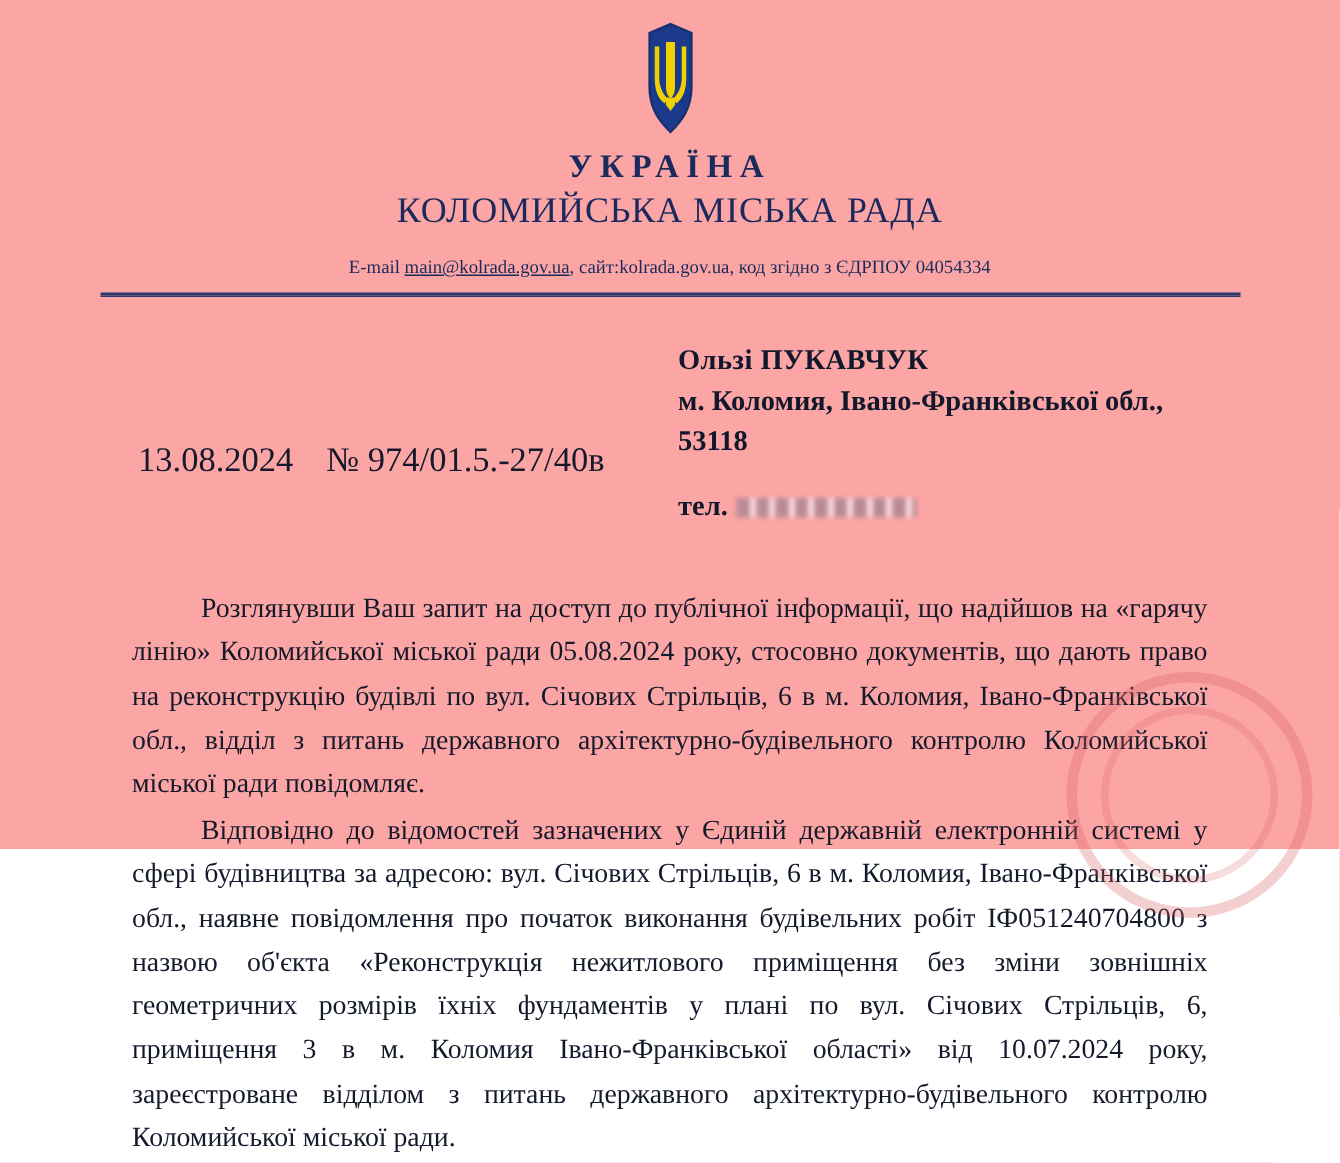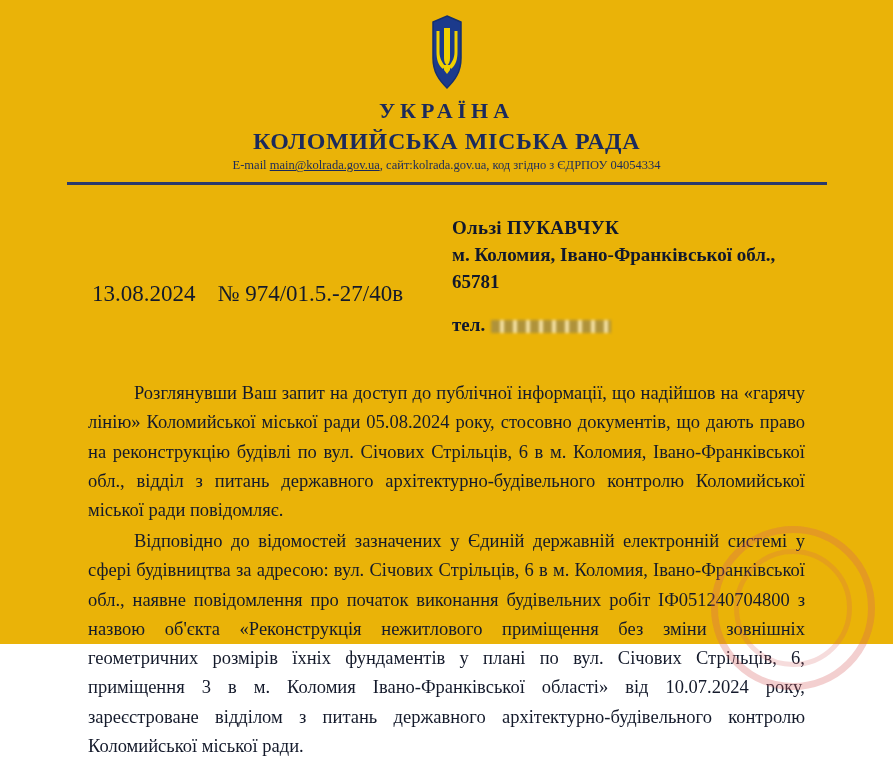--- a/index.html
+++ b/index.html
@@ -12,22 +12,22 @@
     height: 775px;
     position: relative;
     overflow: hidden;
     font-family: "Liberation Serif", serif;
     color: #1a1f2e;
   }
 
   .page {
     position: relative;
     width: 893px;
-    height: 644px;
-    background: #eab308;
+    height: 566px;
+    background: #fca5a5;
     box-sizing: border-box;
     padding: 0;
   }
 
   
   .letterhead {
     text-align: center;
     padding-top: 14px;
   }
 
@@ -43,21 +43,21 @@
     font-size: 22px;
     letter-spacing: 5px;
     font-weight: bold;
     color: #1b2a5c;
     font-family: "Liberation Serif", serif;
   }
 
   .council {
     margin-top: 4px;
     font-size: 24px;
-    font-weight: bold;
+    font-weight: normal;
     color: #1b2a5c;
     letter-spacing: 0.6px;
   }
 
   .contact-line {
     margin-top: 10px;
     font-size: 12.5px;
     color: #1b2a5c;
     line-height: 1.45;
     padding: 0 80px;
@@ -168,33 +168,33 @@
       <path d="M32 2 L46 8 L46 44 C46 58 40 66 32 74 C24 66 18 58 18 44 L18 8 Z" fill="#1b3a8c" stroke="#15306f" stroke-width="1.5"></path>
       <path d="M32 14 L35 14 L35 44 C35 48 33.8 50 32 51.5 C30.2 50 29 48 29 44 L29 14 Z" fill="#f0d000"></path>
       <path d="M21.5 17 L24.5 17 L24.5 38 C24.5 44 27 48.5 30.2 52 L28 55 C23 51 21.5 45 21.5 38 Z" fill="#f0d000"></path>
       <path d="M42.5 17 L39.5 17 L39.5 38 C39.5 44 37 48.5 33.8 52 L36 55 C41 51 42.5 45 42.5 38 Z" fill="#f0d000"></path>
       <path d="M29 51 L35 51 L35 56 L32 60 L29 56 Z" fill="#f0d000"></path>
     </svg>
 
     <div class="country">УКРАЇНА</div>
     <div class="council">КОЛОМИЙСЬКА МІСЬКА РАДА</div>
 
-    <div class="contact-line" style="margin-top:1px;">
+    <div class="contact-line" style="margin-top:14px;">
       <span>E-mail </span><span class="u">main@kolrada.gov.ua</span><span>, сайт:kolrada.gov.ua,  код згідно з ЄДРПОУ 04054334</span>
     </div>
 
     <div class="rule"></div>
   </div>
 
   <div class="addr-wrap">
 
     <div class="addressee">
       <div class="name">Ользі ПУКАВЧУК</div>
       <div>м. Коломия, Івано-Франківської обл.,</div>
-      <div>65781</div>
+      <div>53118</div>
       <div class="phone-row">
         <span>тел.</span><span class="phone-redacted"></span>
       </div>
     </div>
 
     <div class="doc-ref">
       <span>13.08.2024</span><span class="num">№ 974/01.5.-27/40в</span>
     </div>
   </div>
 

